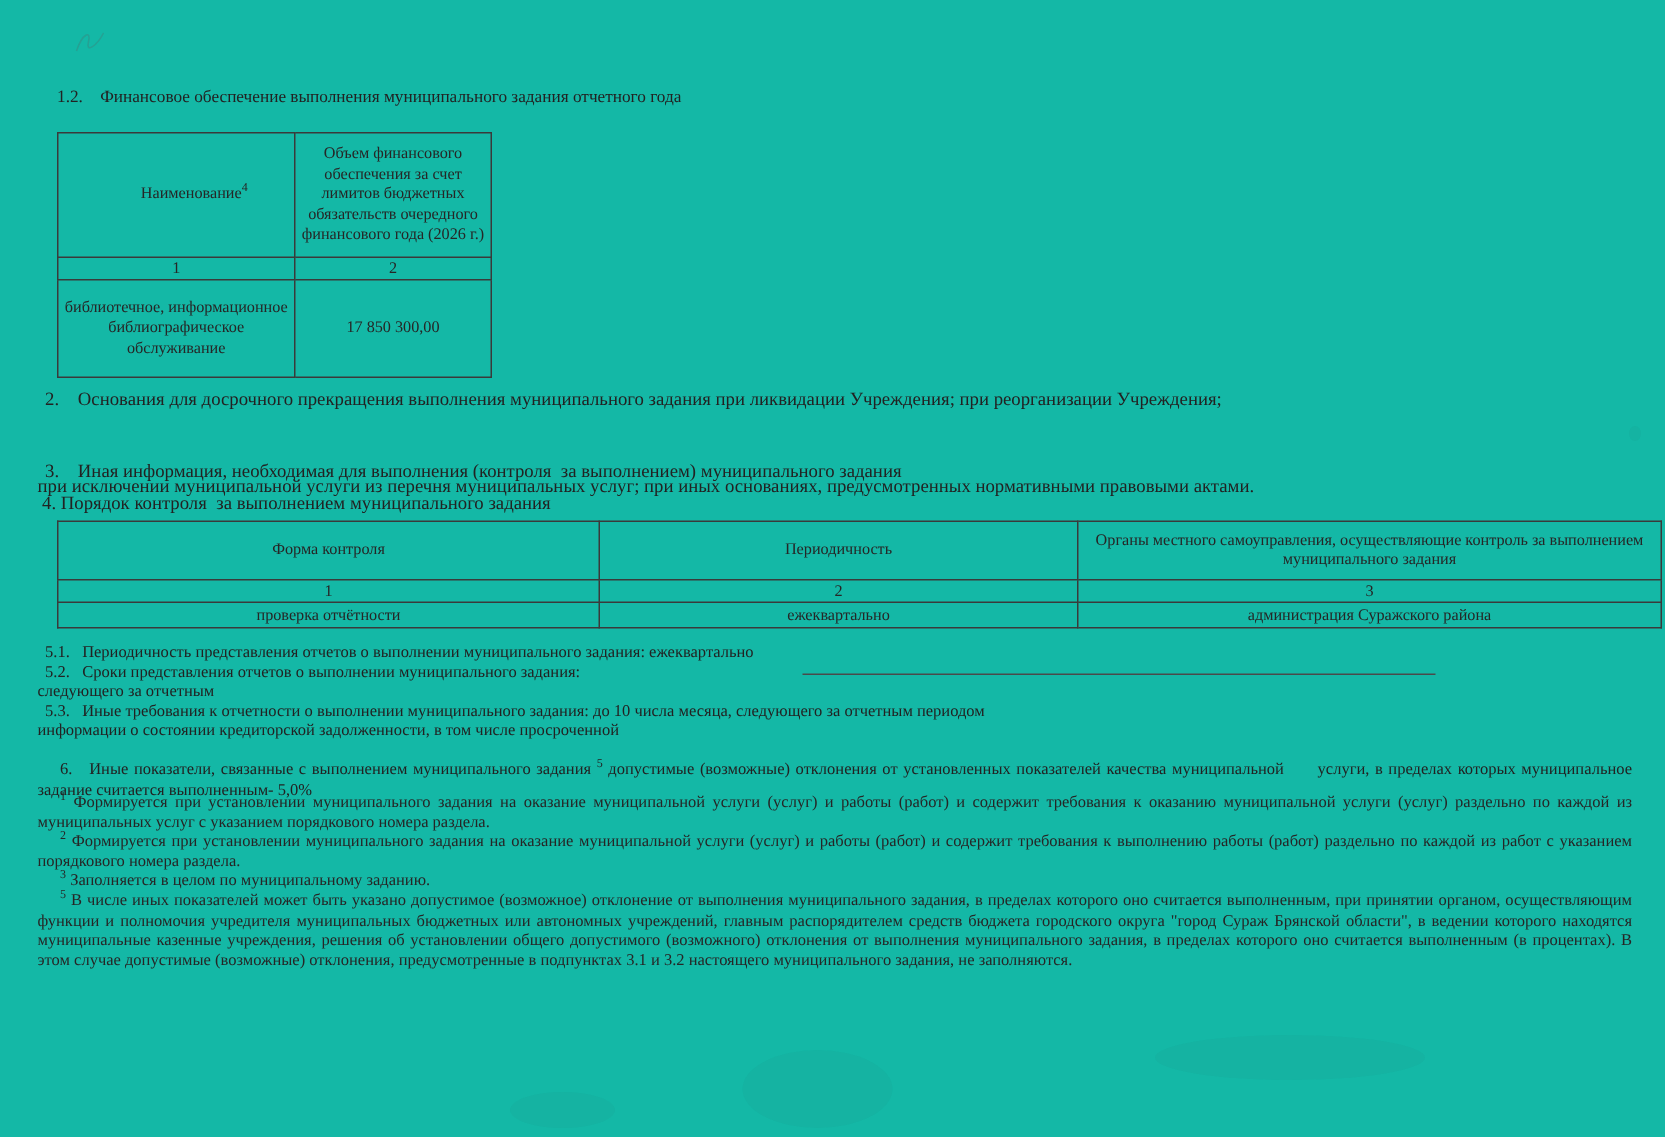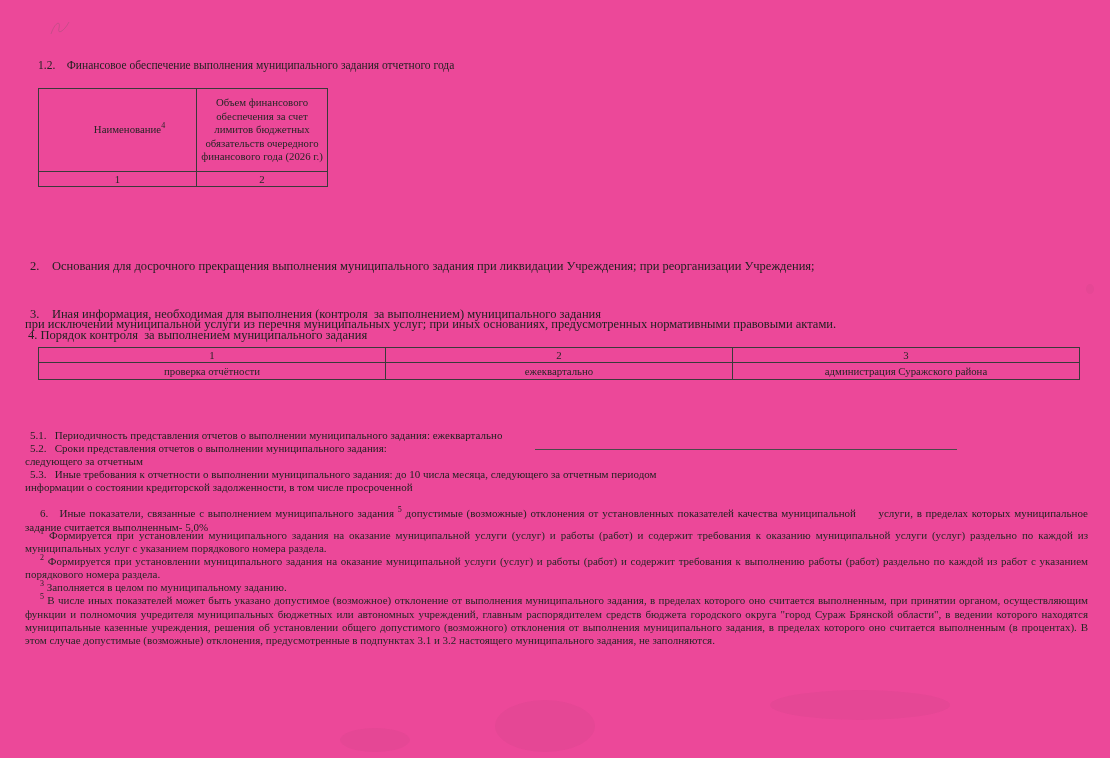--- a/index.html
+++ b/index.html
@@ -1,19 +1,19 @@
 <!DOCTYPE html>
 <html><head>
 <meta charset="utf-8">
 <style>
   html,body{margin:0;padding:0;background:#e8e8e8;}
   .page{
     position:relative;
     width:1110px;height:758px;
-    background:#ec4899;
+    background:#14b8a6;
     font-family:"Liberation Serif","DejaVu Serif",serif;
     color:#222;
     overflow:hidden;
     margin:0 auto;
   }
   .abs{position:absolute;}
   .t115{font-size:11.5px;line-height:14px;}
   .t125{font-size:12.5px;line-height:16px;}
   .t11{font-size:11px;line-height:13.4px;}
   .nbsp{white-space:pre-wrap;}
@@ -73,30 +73,39 @@
         <tr class="hdr-row">
       <td class="c1">
         <span>Наименование</span><sup>4</sup>
       </td>
       <td class="c2">Объем финансового обеспечения за счет лимитов бюджетных обязательств очередного финансового года (2026 г.)</td>
     </tr>
     <tr class="num-row">
       <td>1</td>
       <td>2</td>
     </tr>
+    <tr class="data-row">
+      <td>библиотечное, информационное библиографическое обслуживание</td>
+      <td>17 850 300,00</td>
+    </tr>
   </tbody>
     </table>
 
   <div class="abs t125 nbsp" style="left:30px;top:258px;">2.&nbsp;&nbsp;&nbsp;&nbsp;Основания для досрочного прекращения выполнения муниципального задания при ликвидации Учреждения; при реорганизации Учреждения;</div>
   <div class="abs t125 nbsp" style="left:25px;top:284px;margin-top:32px;">при исключении муниципальной услуги из перечня муниципальных услуг; при иных основаниях, предусмотренных нормативными правовыми актами.</div>
   <div class="abs t125 nbsp" style="left:30px;top:306px;">3.&nbsp;&nbsp;&nbsp;&nbsp;Иная информация, необходимая для выполнения (контроля&nbsp; за выполнением) муниципального задания</div>
   <div class="abs t125 nbsp" style="left:28px;top:327px;">4. Порядок контроля&nbsp; за выполнением муниципального задания</div>
 
   <table class="tbl control abs" style="left:38px;top:347px;">
     <tbody>
+        <tr class="hdr-row">
+      <td class="c1">Форма контроля</td>
+      <td class="c2">Периодичность</td>
+      <td class="c3">Органы местного самоуправления, осуществляющие контроль за выполнением муниципального задания</td>
+    </tr>
     <tr class="num-row">
       <td>1</td>
       <td>2</td>
       <td>3</td>
     </tr>
     <tr class="data-row">
       <td>проверка отчётности</td>
       <td>ежеквартально</td>
       <td>администрация Суражского района</td>
     </tr>

